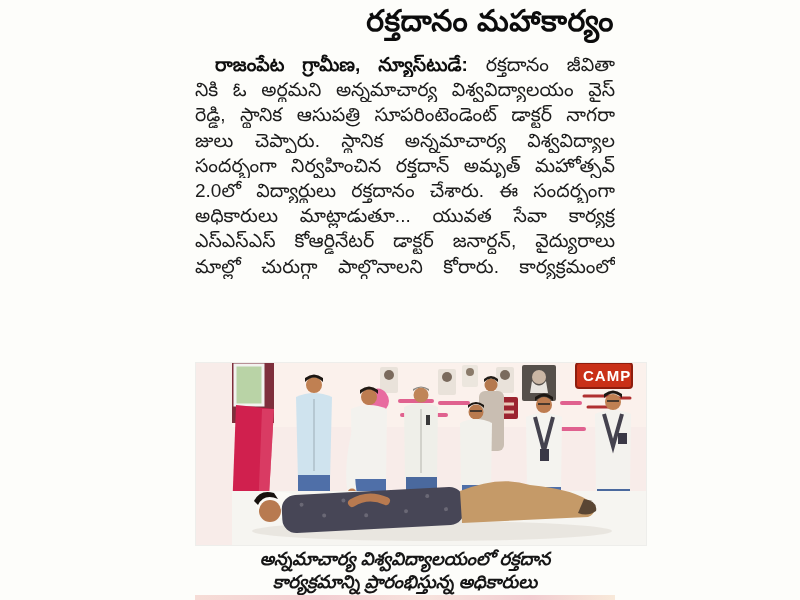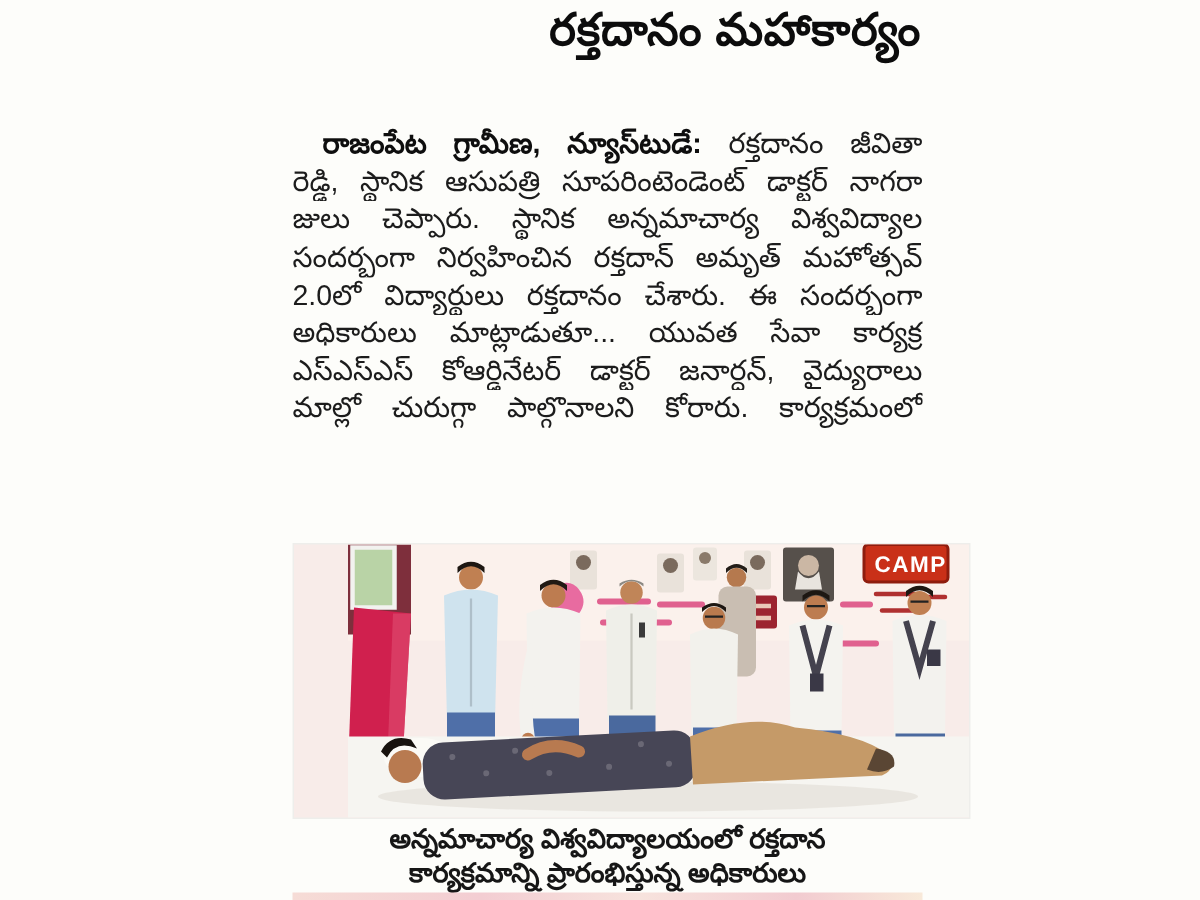--- a/index.html
+++ b/index.html
@@ -11,60 +11,61 @@
     color:#1a1a1a;
   }
   .headline{
     position:absolute;top:4px;left:190px;width:424px;
     text-align:right;
     font-size:30px;font-weight:700;color:#0c0c0c;
     letter-spacing:.5px;
   }
   .article{
     position:absolute;top:52px;left:195px;width:420px;
-    font-size:19px;line-height:25.2px;color:#1c1c1c;margin-top:32px;
+    font-size:19px;line-height:25.2px;color:#1c1c1c;
   }
   .article .line{
     text-align:justify;
     text-align-last:justify;
     white-space:nowrap;
     overflow:hidden;
   }
   .article .line.first{text-indent:20px;}
   .article .line.last{text-align-last:left;}
   .dateline{font-weight:700;color:#0e0e0e;}
   .photo-wrap{
     position:absolute;top:363px;left:196px;width:414px;height:182px;
     box-shadow:0 0 0 1px rgba(0,0,0,.06);
     background:#f8ece9;
     padding-left:36px;
   }
   .caption{
     position:absolute;top:548px;left:195px;width:420px;
     text-align:center;font-size:18px;font-weight:600;
-    line-height:22.5px;color:#161616;
+    line-height:22.5px;color:#161616;font-style:italic;
   }
   .bottom-strip{
     position:absolute;left:195px;bottom:0;width:420px;height:5px;
     background:linear-gradient(90deg,#f6dcd6 0%,#f3cdd2 30%,#f7e3dd 55%,#f2cbd0 80%,#f8e9d9 100%);
   }
   svg text.camp{
     font-family:"Liberation Sans","DejaVu Sans",sans-serif;
     font-weight:bold;font-size:15px;fill:#ffffff;letter-spacing:1px;
   }
 </style>
 </head>
 <body>
 
 <div class="headline">రక్తదానం మహాకార్యం</div>
 
 <div class="article">
   <div class="line first">
     <span class="dateline">రాజంపేట గ్రామీణ, న్యూస్‌టుడే:</span><span> రక్తదానం జీవితా</span>
   </div>
+  <div class="line">నికి ఓ అర్థమని అన్నమాచార్య విశ్వవిద్యాలయం వైస్</div>
   <div class="line">రెడ్డి, స్థానిక ఆసుపత్రి సూపరింటెండెంట్ డాక్టర్ నాగరా</div>
   <div class="line">జులు చెప్పారు. స్థానిక అన్నమాచార్య విశ్వవిద్యాల</div>
   <div class="line">సందర్భంగా నిర్వహించిన రక్తదాన్ అమృత్ మహోత్సవ్</div>
   <div class="line">2.0లో విద్యార్థులు రక్తదానం చేశారు. ఈ సందర్భంగా</div>
   <div class="line">అధికారులు మాట్లాడుతూ... యువత సేవా కార్యక్ర</div>
   <div class="line">ఎస్ఎస్ఎస్ కోఆర్డినేటర్ డాక్టర్ జనార్ధన్, వైద్యురాలు</div>
   <div class="line">మాల్లో చురుగ్గా పాల్గొనాలని కోరారు. కార్యక్రమంలో</div>
 </div>
 
 <div class="photo-wrap">

